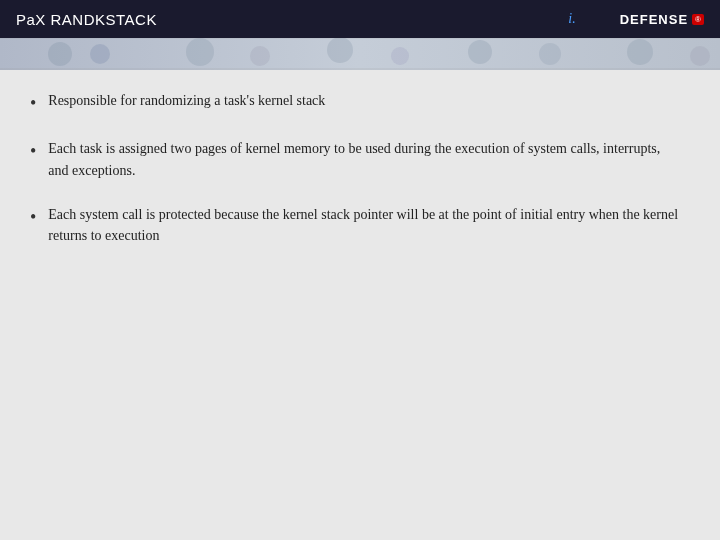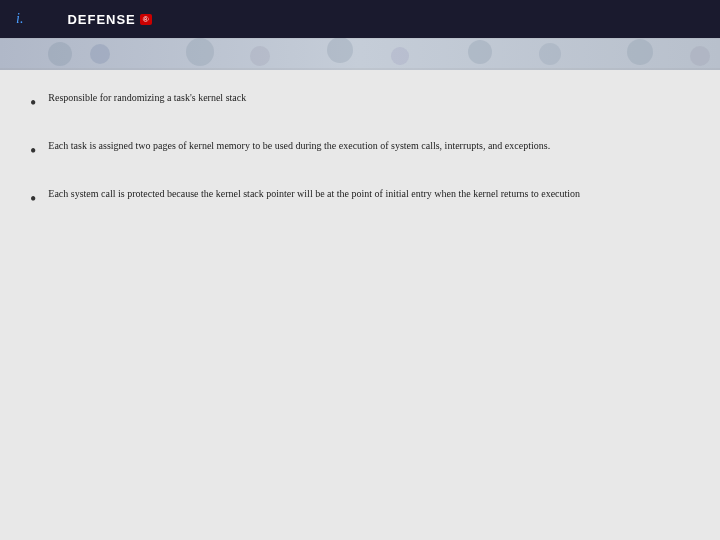--- a/index.html
+++ b/index.html
@@ -108,41 +108,42 @@
 
     .bullet-dot {
       font-size: 18px;
       color: #333;
       flex-shrink: 0;
       margin-top: 1px;
       line-height: 1.4;
     }
 
     .bullet-text {
-      font-size: 10px;
+      font-size: 14px;
       color: #222;
       font-family: Georgia, 'Times New Roman', serif;
       line-height: 1.55;
     }
 
     
     .dot-pattern {
       position: absolute;
       top: 0;
       left: 0;
       width: 100%;
       height: 100%;
     }
   </style>
 </head>
 <body>
 
 <div class="slide">
 
   <div class="header">
+    <span class="header-title">PaX RANDKSTACK</span>
     <div class="logo-area">
       <span class="logo-i">i.</span>
       <span class="logo-text">DEFENSE</span>
       <span class="logo-badge">®</span>
     </div>
   </div>
 
   <div class="banner">
     <svg class="dot-pattern" xmlns="http://www.w3.org/2000/svg">
 

